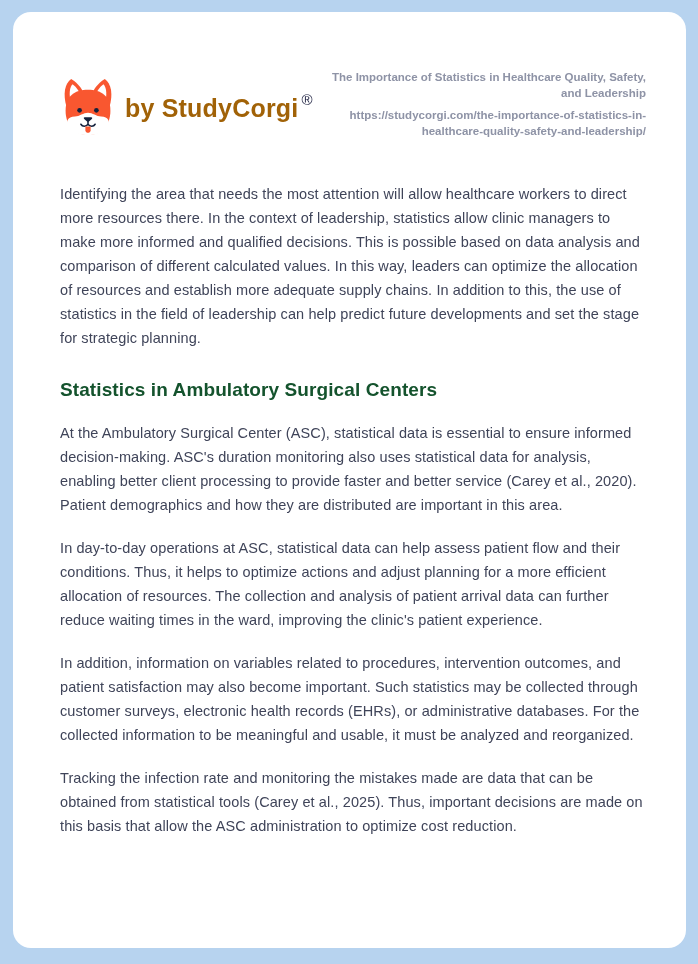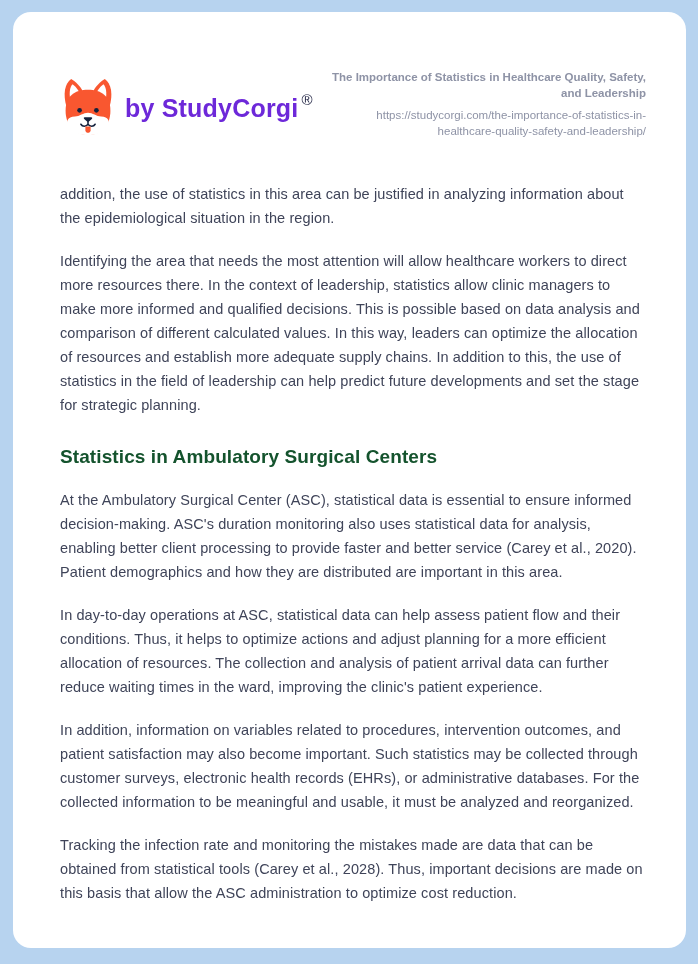--- a/index.html
+++ b/index.html
@@ -31,21 +31,21 @@
   .brand {
     display: flex;
     align-items: center;
     margin-top: 10px;
   }
   .brand-icon { width: 56px; height: 64px; flex: 0 0 auto; }
   .brand-icon svg { width: 100%; height: 100%; display: block; }
   .brand-text {
     font-size: 25px;
     font-weight: 700;
-    color: #6d28d9;
+    color: #a16207;
     letter-spacing: 0.2px;
     margin-left: 9px;
     white-space: nowrap;
   }
   .brand-reg {
     font-size: 15px;
     color: #1d2040;
     margin-left: 3px;
     position: relative;
     top: -9px;
@@ -56,21 +56,21 @@
     color: #8e93a6;
     font-size: 11.5px;
     line-height: 15.5px;
     padding-top: 4px;
   }
   .doc-title {
     font-weight: 700;
     margin-bottom: 7px;
   }
   .doc-url {
-    font-weight: 400;
+    font-weight: 700;
     overflow-wrap: break-word;
   }
   .article {
     margin-top: 42px;
     color: #3f4459;
     font-size: 14.5px;
     line-height: 24px;
     letter-spacing: 0.1px;
   }
   .article p { margin: 0 0 19px 0; }
@@ -118,22 +118,21 @@
     </div>
 
     <div class="doc-meta">
       <div class="doc-title">The Importance of Statistics in Healthcare Quality, Safety, and Leadership</div>
       <div class="doc-url">https://studycorgi.com/the-importance-of-statistics-in-healthcare-quality-safety-and-leadership/</div>
     </div>
 
   </header>
 
   <main class="article">
-    <p>addition, the use of statistics in this area can be justified in analyzing information about the epidemiological situation in the region.</p>
     <p>Identifying the area that needs the most attention will allow healthcare workers to direct more resources there. In the context of leadership, statistics allow clinic managers to make more informed and qualified decisions. This is possible based on data analysis and comparison of different calculated values. In this way, leaders can optimize the allocation of resources and establish more adequate supply chains. In addition to this, the use of statistics in the field of leadership can help predict future developments and set the stage for strategic planning.</p>
     <h2>Statistics in Ambulatory Surgical Centers</h2>
     <p>At the Ambulatory Surgical Center (ASC), statistical data is essential to ensure informed decision-making. ASC's duration monitoring also uses statistical data for analysis, enabling better client processing to provide faster and better service (Carey et al., 2020). Patient demographics and how they are distributed are important in this area.</p>
     <p>In day-to-day operations at ASC, statistical data can help assess patient flow and their conditions. Thus, it helps to optimize actions and adjust planning for a more efficient allocation of resources. The collection and analysis of patient arrival data can further reduce waiting times in the ward, improving the clinic's patient experience.</p>
     <p>In addition, information on variables related to procedures, intervention outcomes, and patient satisfaction may also become important. Such statistics may be collected through customer surveys, electronic health records (EHRs), or administrative databases. For the collected information to be meaningful and usable, it must be analyzed and reorganized.</p>
-    <p>Tracking the infection rate and monitoring the mistakes made are data that can be obtained from statistical tools (Carey et al., 2028). Thus, important decisions are made on this basis that allow the ASC administration to optimize cost reduction.</p>
+    <p>Tracking the infection rate and monitoring the mistakes made are data that can be obtained from statistical tools (Carey et al., 2025). Thus, important decisions are made on this basis that allow the ASC administration to optimize cost reduction.</p>
   </main>
 
 </div>
 
 </body></html>

